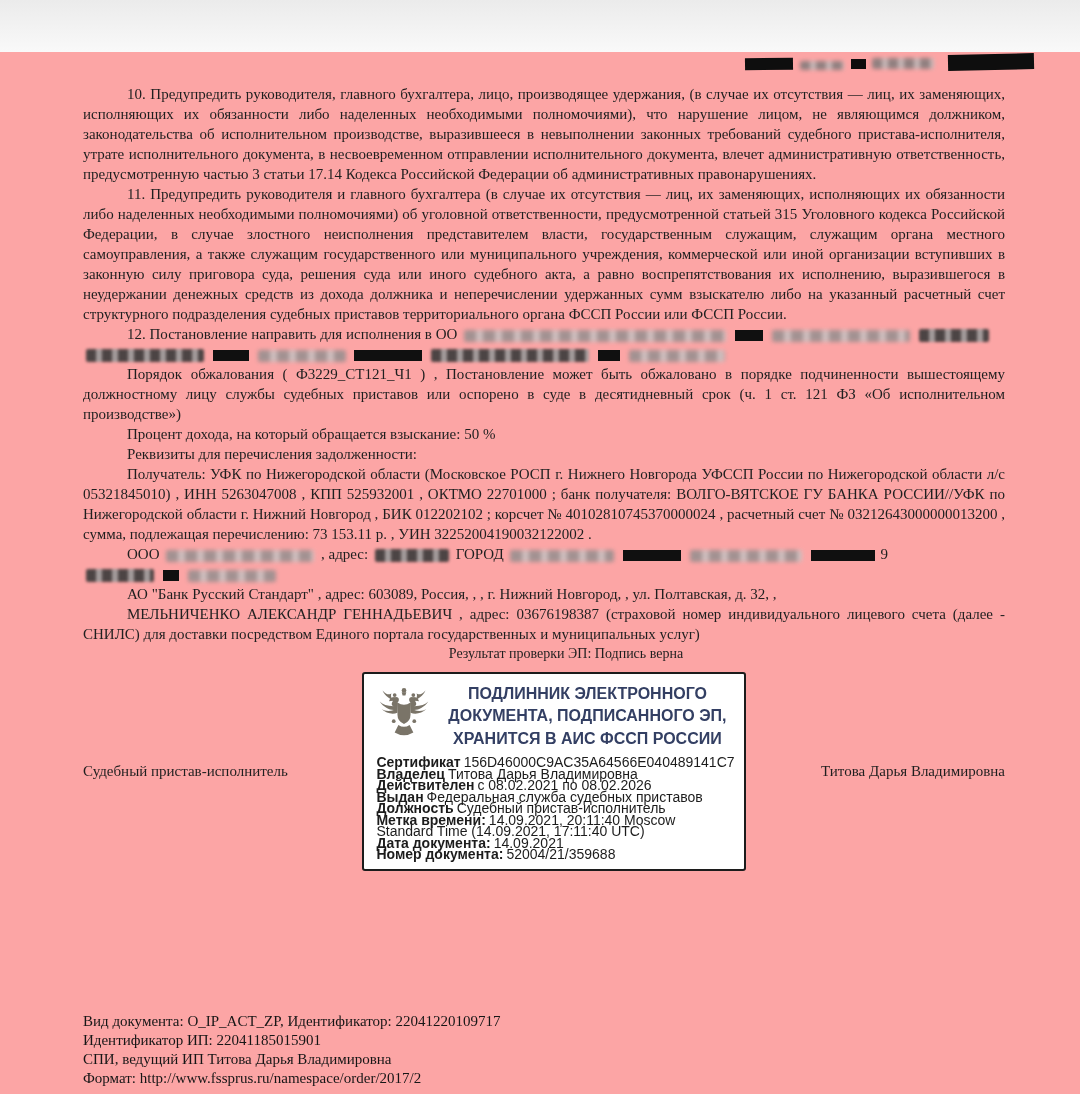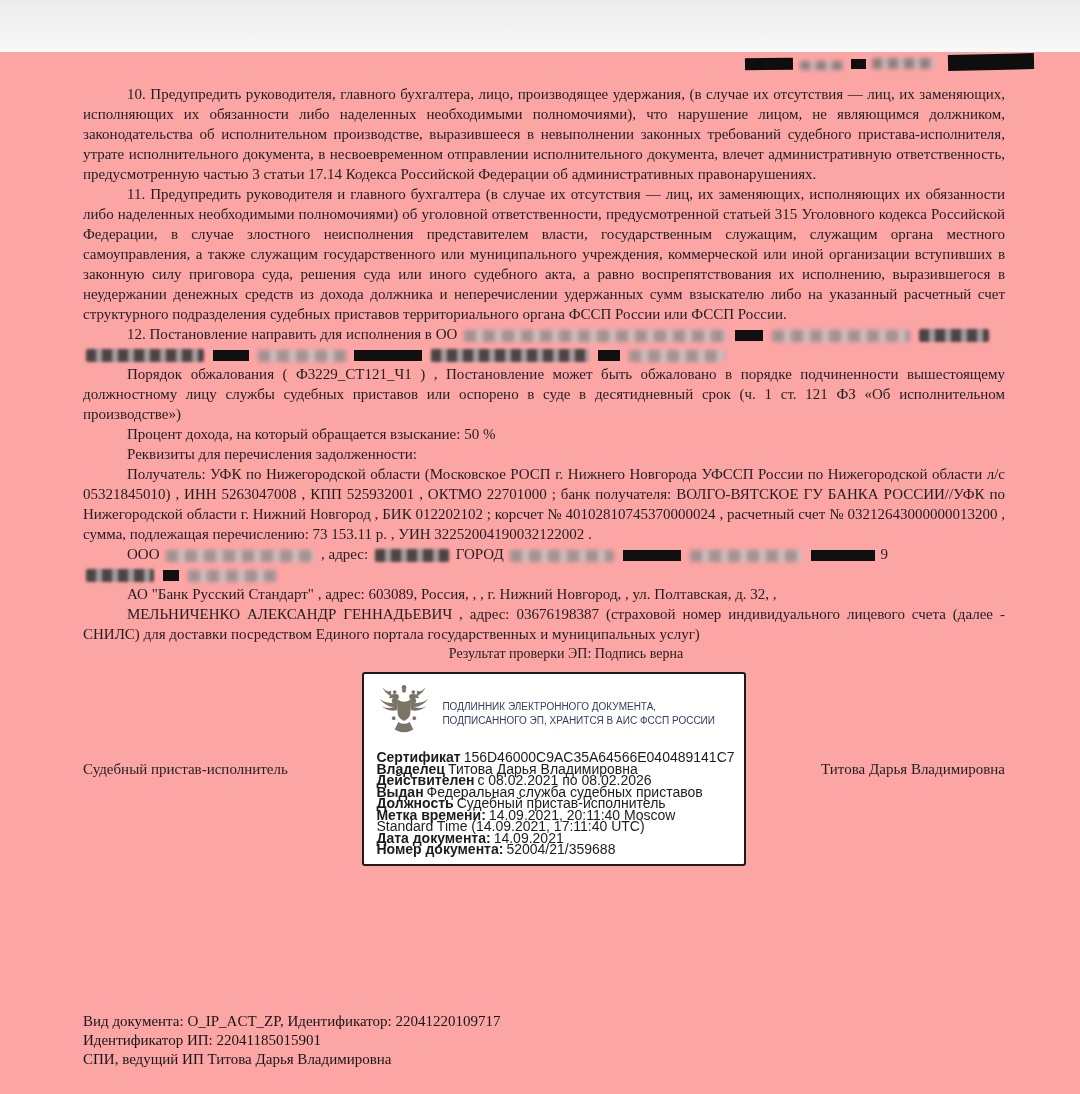--- a/index.html
+++ b/index.html
@@ -48,22 +48,22 @@
     margin-top: 8px; text-align: left;
   }
   .sig-label { font-size: 15px; white-space: nowrap; }
   .stamp {
     width: 356px; border: 2px solid #1c1c1c; border-radius: 3px;
     background: #fff; padding: 9px 12px 8px 12px;
     font-family: "Liberation Sans", sans-serif; flex: 0 0 auto;
   }
   .stamp-head { display: flex; align-items: center; gap: 10px; }
   .stamp-title {
-    font-weight: normal; font-size: 10px; line-height: 1.4;
-    color: #333f63; text-align: left; flex: 1;
+    font-weight: bold; font-size: 16px; line-height: 1.4;
+    color: #333f63; text-align: center; flex: 1;
   }
   .stamp-fields { margin-top: 7px; font-size: 14px; line-height: 11.5px; color: #1c1c1c; text-align: left; }
   .sfl { font-weight: bold; margin-right: 3px; }
   .footer {
     position: absolute; left: 83px; top: 1012px; width: 900px;
     font-size: 15px; line-height: 19px; color: #161616;
   }
 </style>
 </head>
 <body>
@@ -190,15 +190,16 @@
 
       <span class="sig-label">Титова Дарья Владимировна</span>
 
     </div>
   </div>
 
   <div class="footer">
     <div>Вид документа: O_IP_ACT_ZP, Идентификатор: 22041220109717</div>
     <div>Идентификатор ИП: 22041185015901</div>
     <div>СПИ, ведущий ИП Титова Дарья Владимировна</div>
+    <div>Формат: http://www.fssprus.ru/namespace/order/2017/2</div>
   </div>
 
 </div>
 
 </body></html>

